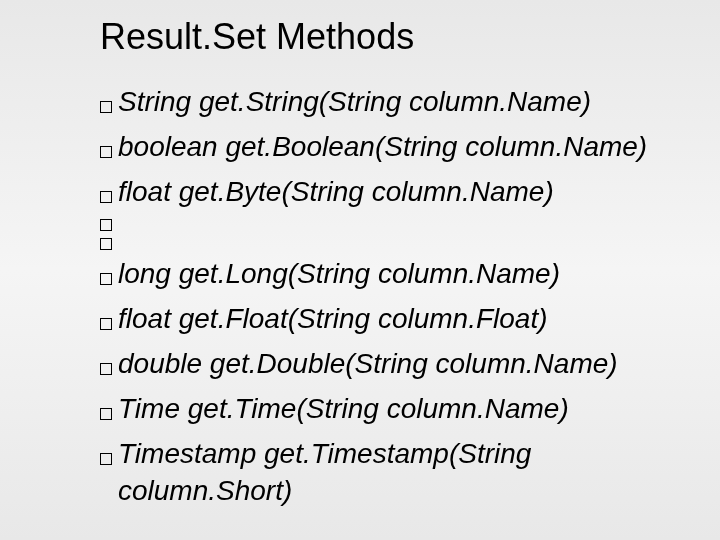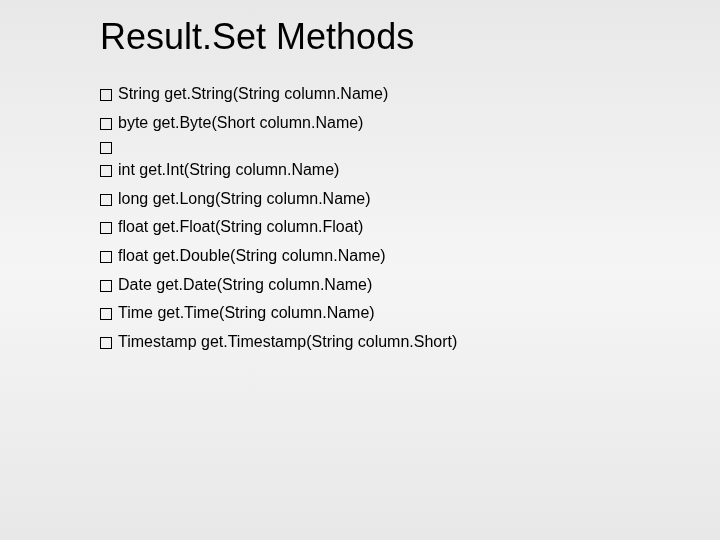--- a/index.html
+++ b/index.html
@@ -24,24 +24,25 @@
       font-weight: normal;
       margin-bottom: 25px;
       margin-top: 8px;
     }
     .method-list {
       list-style: none;
     }
     .method-item {
       display: flex;
       align-items: baseline;
-      font-size: 16px;
+      font-size: 28px;
       color: #000;
       margin-bottom: 7px;
       line-height: 1.35;
+      font-style: italic;
     }
     .bullet {
       display: inline-block;
       width: 12px;
       height: 12px;
       border: 1.5px solid #000;
       margin-right: 6px;
       flex-shrink: 0;
       position: relative;
       top: 2px;
@@ -55,44 +56,43 @@
 
 <div class="slide">
   <h1 class="title">Result.Set Methods</h1>
   <ul class="method-list">
     <li class="method-item">
       <span class="bullet"></span>
       <span class="method-text">String get.String(String column.Name)</span>
     </li>
     <li class="method-item">
       <span class="bullet"></span>
-      <span class="method-text">byte get.Byte(Short column.Name)</span>
+      <span class="method-text">boolean get.Boolean(String column.Name)</span>
+    </li>
+    <li class="method-item">
+      <span class="bullet"></span>
+      <span class="method-text">float get.Byte(String column.Name)</span>
     </li>
     <li class="method-item">
       <span class="bullet"></span>
     </li>
     <li class="method-item">
       <span class="bullet"></span>
-      <span class="method-text">int get.Int(String column.Name)</span>
     </li>
     <li class="method-item">
       <span class="bullet"></span>
       <span class="method-text">long get.Long(String column.Name)</span>
     </li>
     <li class="method-item">
       <span class="bullet"></span>
       <span class="method-text">float get.Float(String column.Float)</span>
     </li>
     <li class="method-item">
       <span class="bullet"></span>
-      <span class="method-text">float get.Double(String column.Name)</span>
-    </li>
-    <li class="method-item">
-      <span class="bullet"></span>
-      <span class="method-text">Date get.Date(String column.Name)</span>
+      <span class="method-text">double get.Double(String column.Name)</span>
     </li>
     <li class="method-item">
       <span class="bullet"></span>
       <span class="method-text">Time get.Time(String column.Name)</span>
     </li>
     <li class="method-item">
       <span class="bullet"></span>
       <span class="method-text">Timestamp get.Timestamp(String column.Short)</span>
     </li>
   </ul>

